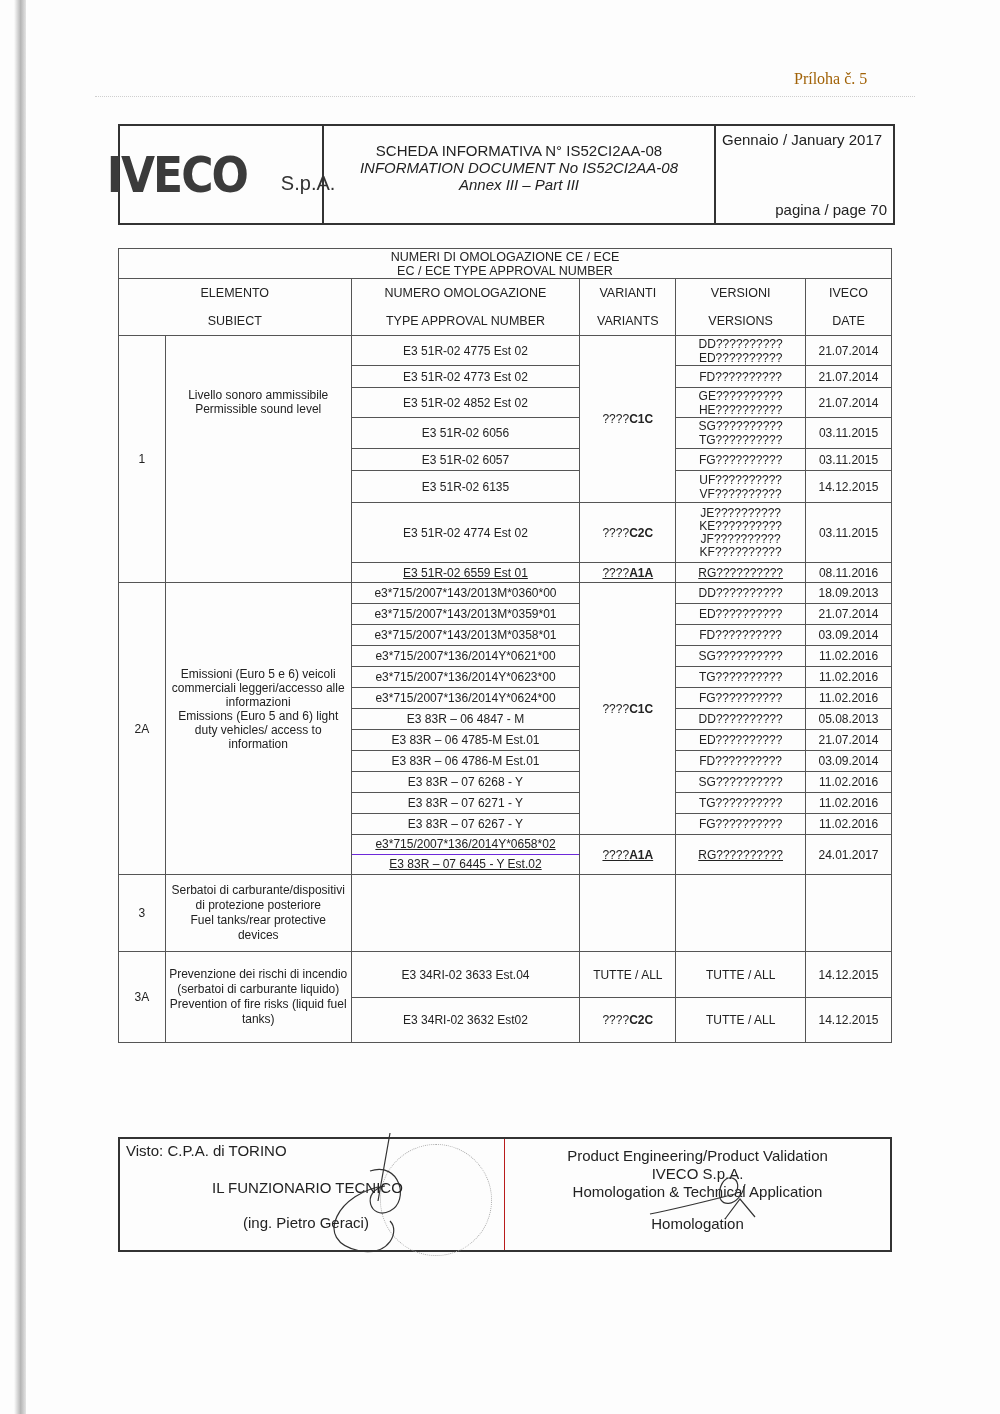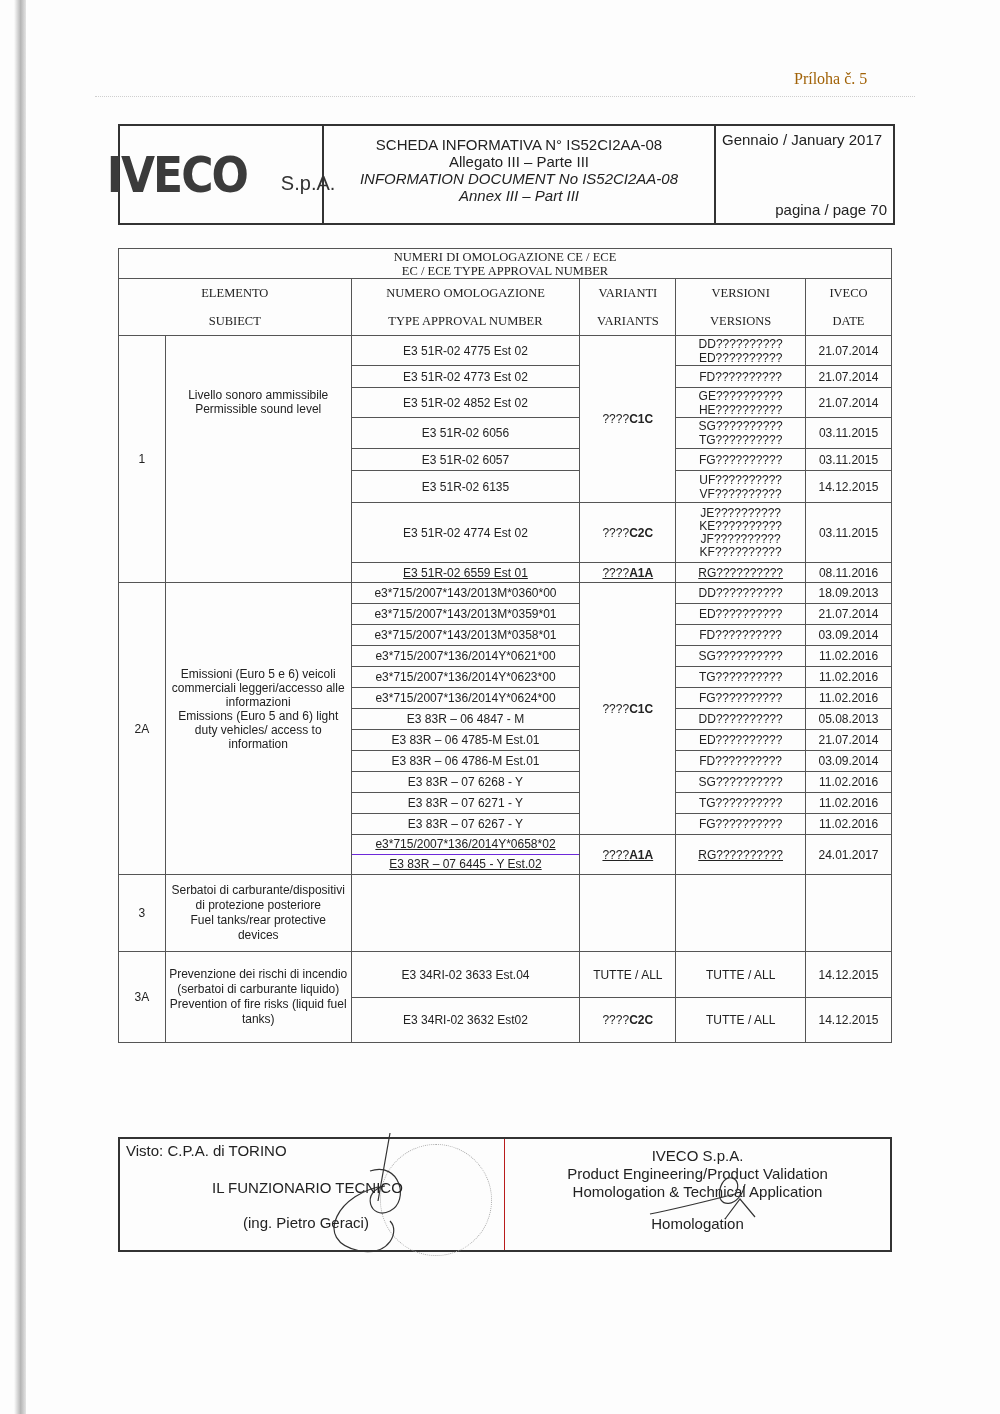--- a/index.html
+++ b/index.html
@@ -7,32 +7,32 @@
          font-family:"Liberation Sans", sans-serif; color:#222; }
   .scan-edge { position:absolute; left:14px; top:0; width:12px; height:1414px;
                background:linear-gradient(to right,#fdfdfd,#c9c9c9 40%,#b5b5b5 55%,#e4e4e4); }
   .priloha { position:absolute; left:794px; top:70px; font-family:"Liberation Serif", serif; font-size:16px; color:#a16207; }
   .dotline { position:absolute; left:95px; top:96px; width:820px; height:0; border-top:1px dotted #cfcfcf; }
 
   .hdr { position:absolute; left:118px; top:124px; width:777px; height:101px; border:2px solid #333; box-sizing:border-box; display:flex; }
   .hdr .logo { width:202px; border-right:2px solid #333; display:flex; align-items:center; justify-content:center; gap:10px; }
   .hdr .logo .mark { font-family:"DejaVu Sans", sans-serif; font-weight:bold; font-size:44px; color:#3b3b3b; letter-spacing:-2px; transform:scaleY(1.15); }
   .hdr .logo .spa { font-size:20px; color:#333; margin-top:18px;margin-left:24px; }
-  .hdr .title { width:390px; border-right:2px solid #333; text-align:center; padding-top:10px; font-size:15px; line-height:17px; color:#222; }
+  .hdr .title { width:390px; border-right:2px solid #333; text-align:center; padding-top:16px; font-size:15px; line-height:17px; color:#222; }
   .hdr .title .it { font-style:italic; }
   .hdr .meta { flex:1; position:relative; font-size:15px; }
   .hdr .meta .date { position:absolute; left:6px; top:5px; }
   .hdr .meta .page { position:absolute; right:6px; bottom:5px; }
 
   table.main { position:absolute; left:118px; top:248px; width:774px; border-collapse:collapse; font-size:12px; color:#222; }
   table.main td { border:1px solid #555; text-align:center; vertical-align:middle; padding:0 3px; line-height:14px; }
   .bold { font-weight:bold; }
   .it { }
   .ul { text-decoration:underline; }
-  .hdr-cell { font-size:12.5px;font-family:Liberation Serif, serif; }
+  .hdr-cell { font-size:12.5px; }
 
   .sig { position:absolute; left:118px; top:1137px; width:774px; height:115px; border:2px solid #333; box-sizing:border-box; display:flex; font-size:15px; }
   .sig .l { width:384px; border-right:1px solid #b91c1c; position:relative; }
   .sig .r { flex:1; text-align:center; padding-top:8px; line-height:18px; }
   .sig .visto { position:absolute; left:6px; top:3px; }
   .sig .funz { position:absolute; left:92px; top:40px; }
   .sig .ing { position:absolute; left:123px; top:75px; }
   .stamp { position:absolute; left:260px; top:5px; width:110px; height:110px; border-radius:50%; border:1px dotted #aaa; }
   .sigline { position:absolute; }
 </style>
@@ -43,21 +43,20 @@
 <div class="priloha">Príloha č. 5</div>
 <div class="dotline"></div>
 
 <div class="hdr">
   <div class="logo">
     <span class="mark">IVECO</span>
     <span class="spa">S.p.A.</span>
   </div>
   <div class="title">
     <div>SCHEDA INFORMATIVA N° IS52CI2AA-08</div>
-    <div>Allegato III – Parte III</div>
     <div class="it">INFORMATION DOCUMENT No IS52CI2AA-08</div>
     <div class="it">Annex III – Part III</div>
   </div>
   <div class="meta">
     <div class="date">Gennaio / January 2017</div>
     <div class="page">pagina / page  70</div>
   </div>
 </div>
 
 <table class="main">
@@ -275,19 +274,19 @@
       <path d="M90 2 L78 70 M70 40 C100 30 110 70 90 80 C70 90 60 60 85 55 M85 55 C40 60 10 110 60 120 C90 125 100 100 90 90" stroke="#333" stroke-width="1.2" fill="none"></path>
     </svg>
     <div class="visto">Visto: C.P.A. di TORINO</div>
     <div class="funz">IL FUNZIONARIO TECNICO</div>
     <div class="ing">(ing. Pietro Geraci)</div>
   </div>
   <div class="r" style="position:relative">
     <svg class="sigline" style="left:140px;top:30px" width="120" height="60" viewBox="0 0 120 60">
       <path d="M5 45 C40 38 70 30 90 25 C100 10 80 0 75 20 C70 40 95 40 100 15 M80 50 L95 30 L110 48" stroke="#333" stroke-width="1.2" fill="none"></path>
     </svg>
+    <div>Product Engineering/Product Validation</div>
     <div>IVECO S.p.A.</div>
-    <div>Product Engineering/Product Validation</div>
     <div>Homologation &amp; Technical Application</div>
     <div style="height:14px"></div>
     <div>Homologation</div>
   </div>
 </div>
 
 </body></html>

